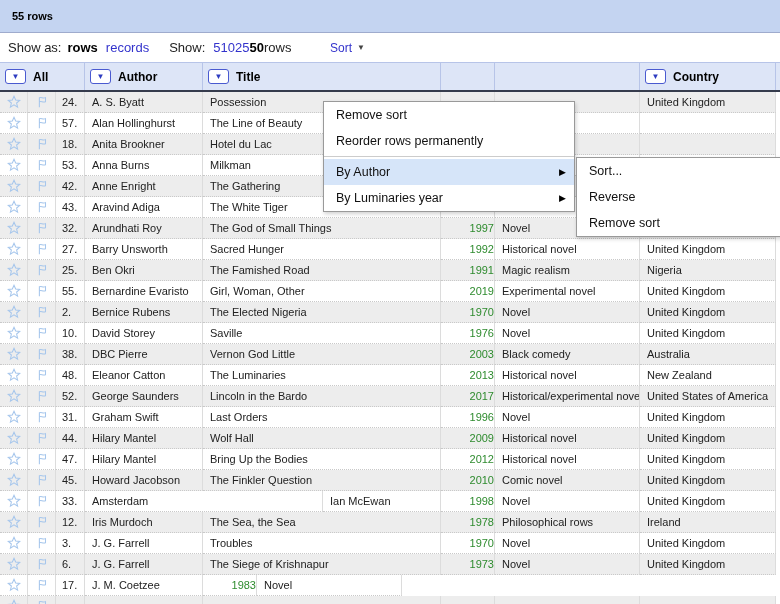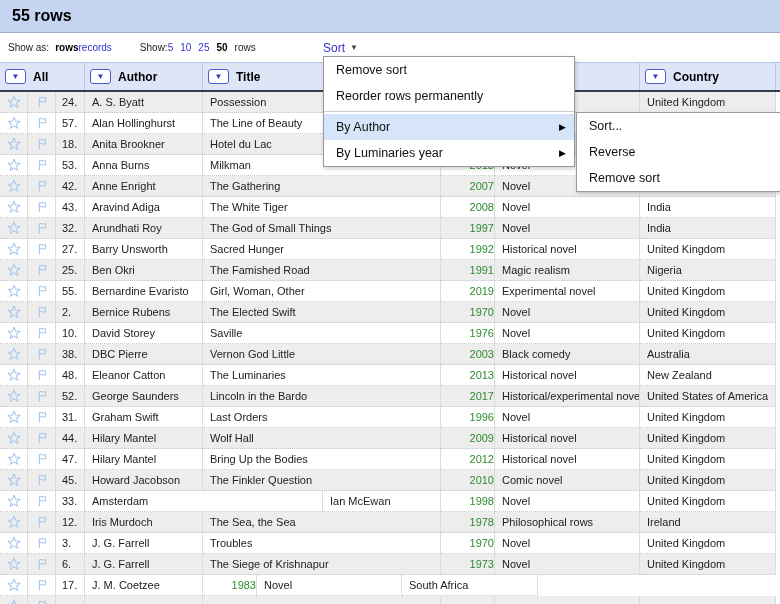--- a/index.html
+++ b/index.html
@@ -7,31 +7,31 @@
     width:780px;height:604px;overflow:hidden;position:relative;
     background:#fff;
     font-family:"Liberation Sans","DejaVu Sans",sans-serif;
   }
   
   .topbar{
     height:33px;box-sizing:border-box;background:var(--topbar-bg);
     border-bottom:1px solid var(--topbar-border);
     display:flex;align-items:center;padding-left:12px;
   }
-  .topbar .title{font-size:16px;font-weight:bold;color:#000}
+  .topbar .title{font-size:11px;font-weight:bold;color:#000}
   
   .toolbar{
     height:29px;display:flex;align-items:center;padding-left:8px;
-    font-size:10px;color:#222;background:#fff;
+    font-size:13px;color:#222;background:#fff;
   }
   .link{color:var(--link);cursor:pointer;text-decoration:none}
   .bold{font-weight:bold;color:#000}
-  .ml6{margin-left:6px}.ml7{margin-left:7px}.ml8{}.ml20{margin-left:28px}
+  .ml6{margin-left:6px}.ml7{}.ml8{margin-left:8px}.ml20{margin-left:20px}
   .sort-trigger{
-    position:absolute;left:323px;top:41px;font-size:12px;
+    position:absolute;left:330px;top:41px;font-size:12px;
     color:var(--link);cursor:pointer;display:flex;align-items:center;gap:5px;
   }
   .sort-caret{font-size:8px;color:#444;line-height:1}
   
   .thead{
     display:flex;height:30px;box-sizing:border-box;background:var(--header-bg);
     border-top:1px solid var(--header-sep);
     border-bottom:2px solid var(--header-border-dark);
   }
   .th{
@@ -62,21 +62,21 @@
   .c-num{width:29px;padding-left:6px}
   .c-author{width:118px;padding-left:7px}
   .c-title{width:238px;padding-left:7px}
   .c-year{width:54px;justify-content:flex-end;padding-right:0;color:var(--year-green)}
   .c-genre{width:145px;padding-left:7px}
   .c-country{width:136px;padding-left:7px}
   
   .menu{
     position:absolute;background:#fff;border:1px solid var(--menu-border);
     box-shadow:1px 2px 4px rgba(0,0,0,0.18);z-index:10;
-    font-size:12.5px;color:#111;
+    font-size:12.5px;color:#111;margin-top:45px;
   }
   .main-menu{left:323px;top:56px;width:252px;box-sizing:border-box}
   .sub-menu{left:576px;top:112px;width:230px;box-sizing:border-box}
   .menu-item{
     height:26px;display:flex;align-items:center;padding:0 12px;
     position:relative;box-sizing:border-box;cursor:pointer;
   }
   .menu-item.highlight{background:var(--menu-highlight)}
   .menu-sep{border-top:1px solid #ccc;margin:2px 0}
   .sub-arrow{position:absolute;right:8px;font-size:9px;color:#000;line-height:1}
@@ -320,21 +320,21 @@
         <path d="M8 1.5 L9.9 5.8 L14.5 6.2 L11 9.2 L12.1 13.8 L8 11.3 L3.9 13.8 L5 9.2 L1.5 6.2 L6.1 5.8 Z" fill="none" stroke="#a6c6ec" stroke-width="1.2"></path>
       </svg>
     </div>
     <div class="td c-flag">
       <svg width="14" height="14" viewBox="0 0 16 16">
         <path d="M5 14 L5 2.5 M5 3.2 C7 2, 9 4.2, 12 3 L12 7.6 C9 8.8, 7 6.6, 5 7.8" fill="none" stroke="#a6c6ec" stroke-width="1.2"></path>
       </svg>
     </div>
     <div class="td c-num">2.</div>
     <div class="td c-author">Bernice Rubens</div>
-    <div class="td c-title">The Elected Swift</div>
+    <div class="td c-title">The Elected Nigeria</div>
     <div class="td c-year">1970</div>
     <div class="td c-genre">Novel</div>
     <div class="td c-country">United Kingdom</div>
   </div>
       <div class="tr">
     <div class="td c-star">
       <svg width="14" height="14" viewBox="0 0 16 16">
         <path d="M8 1.5 L9.9 5.8 L14.5 6.2 L11 9.2 L12.1 13.8 L8 11.3 L3.9 13.8 L5 9.2 L1.5 6.2 L6.1 5.8 Z" fill="none" stroke="#a6c6ec" stroke-width="1.2"></path>
       </svg>
     </div>
@@ -556,21 +556,20 @@
     </div>
     <div class="td c-flag">
       <svg width="14" height="14" viewBox="0 0 16 16">
         <path d="M5 14 L5 2.5 M5 3.2 C7 2, 9 4.2, 12 3 L12 7.6 C9 8.8, 7 6.6, 5 7.8" fill="none" stroke="#a6c6ec" stroke-width="1.2"></path>
       </svg>
     </div>
     <div class="td c-num">17.</div>
     <div class="td c-author">J. M. Coetzee</div>
     <div class="td c-year">1983</div>
     <div class="td c-genre">Novel</div>
-    <div class="td c-country">South Africa</div>
   </div>
       <div class="tr shaded">
     <div class="td c-star">
       <svg width="14" height="14" viewBox="0 0 16 16">
         <path d="M8 1.5 L9.9 5.8 L14.5 6.2 L11 9.2 L12.1 13.8 L8 11.3 L3.9 13.8 L5 9.2 L1.5 6.2 L6.1 5.8 Z" fill="none" stroke="#a6c6ec" stroke-width="1.2"></path>
       </svg>
     </div>
     <div class="td c-flag">
       <svg width="14" height="14" viewBox="0 0 16 16">
         <path d="M5 14 L5 2.5 M5 3.2 C7 2, 9 4.2, 12 3 L12 7.6 C9 8.8, 7 6.6, 5 7.8" fill="none" stroke="#a6c6ec" stroke-width="1.2"></path>

